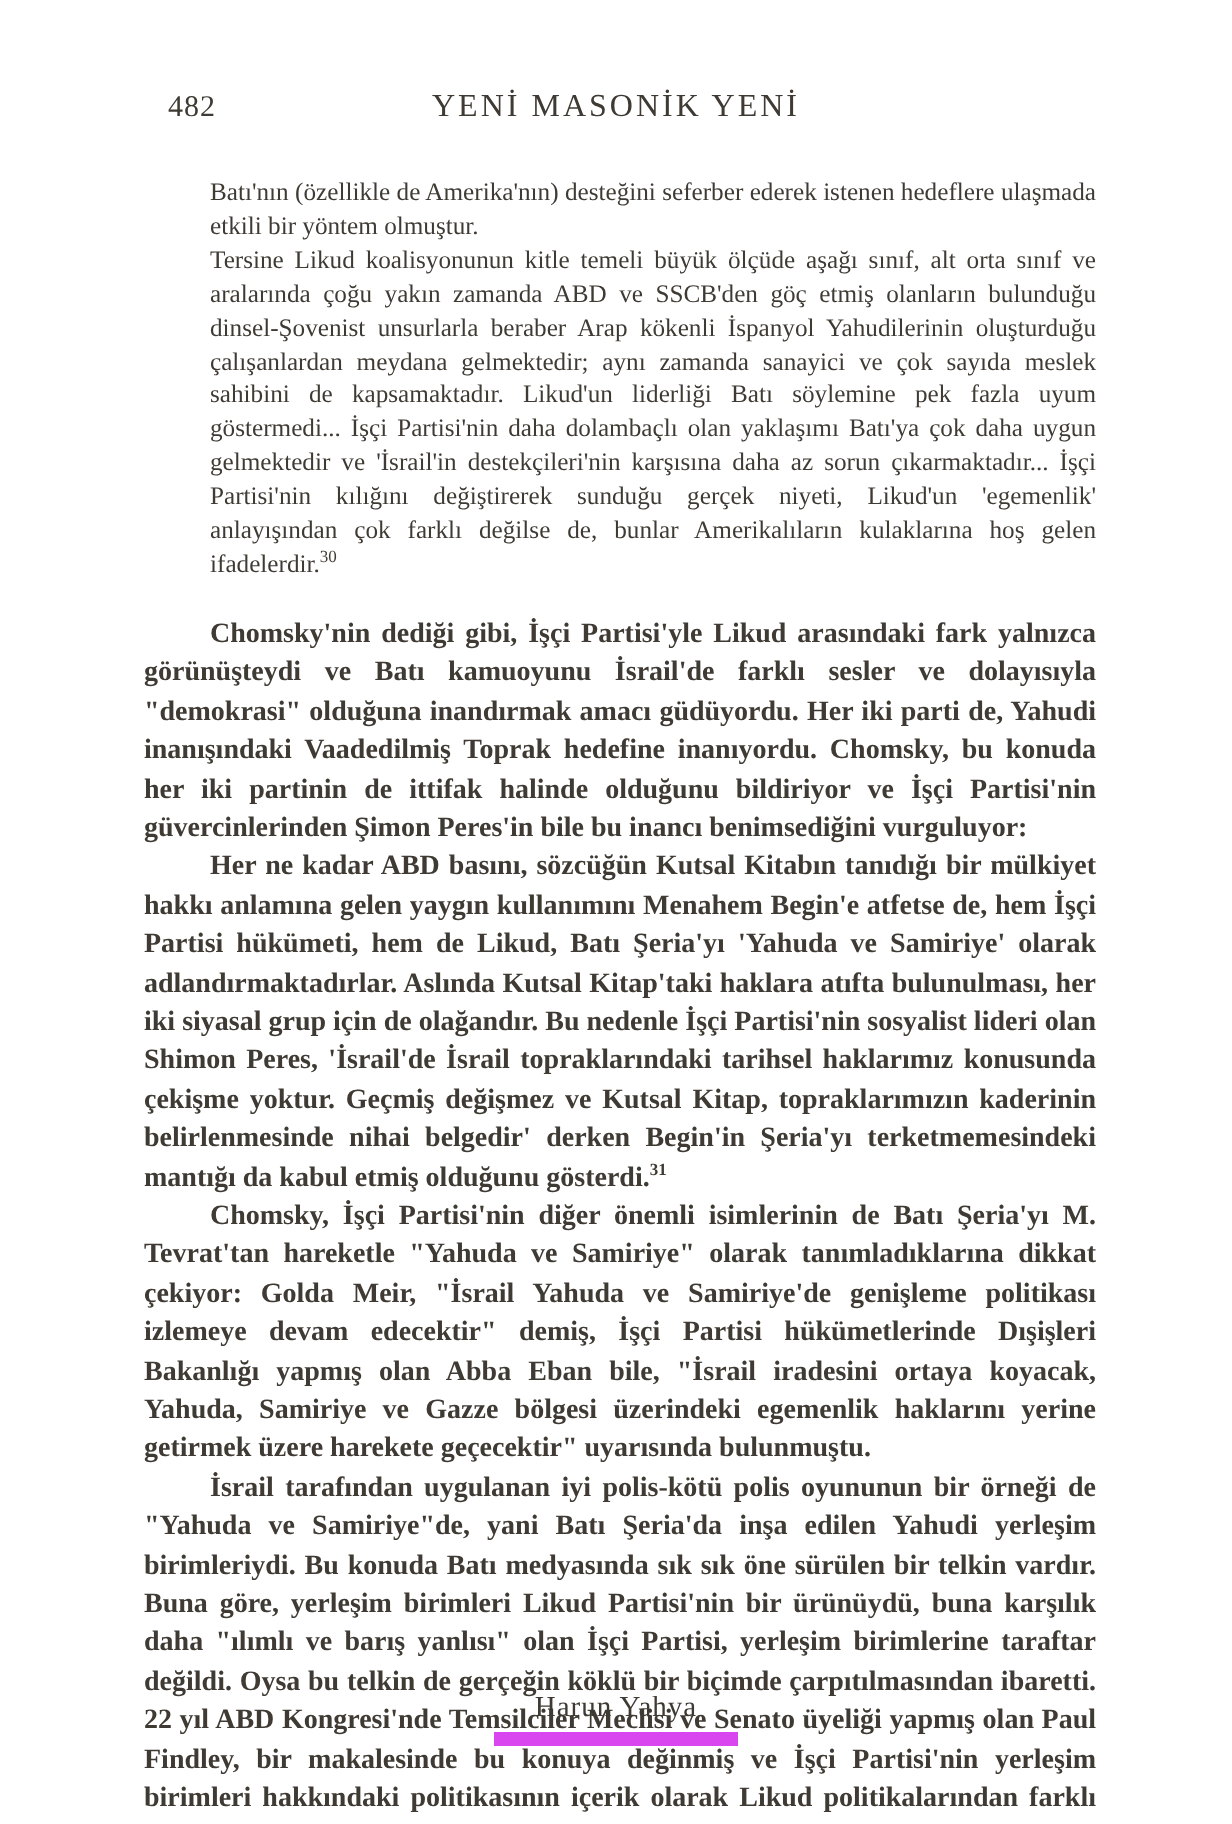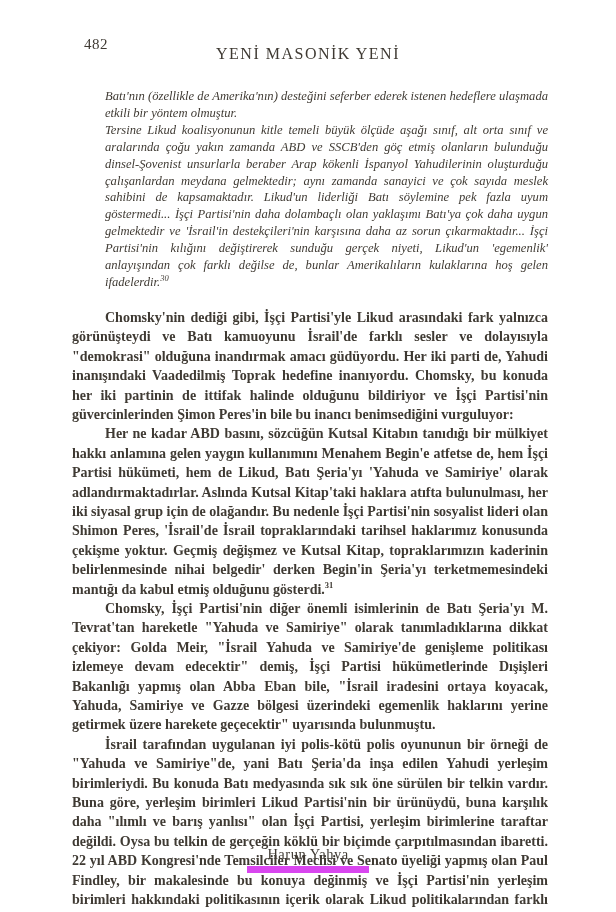--- a/index.html
+++ b/index.html
@@ -11,21 +11,21 @@
     position: relative;
     width: 616px;
     height: 912px;
     margin: 0 auto;
     background: #ffffff;
     color: #3f3a33;
     overflow: hidden;
   }
   .page-num {
     position: absolute;
-    top: 36px;
+    top: 46px;
     left: 84px;
     font-size: 15px;
     letter-spacing: 0.5px;
   }
   .header-title {
     position: absolute;
     top: 45px;
     left: 0;
     width: 100%;
     text-align: center;
@@ -37,21 +37,21 @@
     top: 88px;
     left: 72px;
     width: 476px;
   }
   .quote {
     margin: 0 0 17px 33px;
     font-size: 12.6px;
     line-height: 16.9px;
     text-align: justify;
   }
-  .qp { margin: 0; font-style: italic; }
+  .qp { margin: 0; }
   .bp {
     margin: 0;
     font-size: 14px;
     line-height: 19.4px;
     text-align: justify;
     text-indent: 33px;
     font-weight: bold;
   }
   sup.fn {
     font-size: 8.5px;

